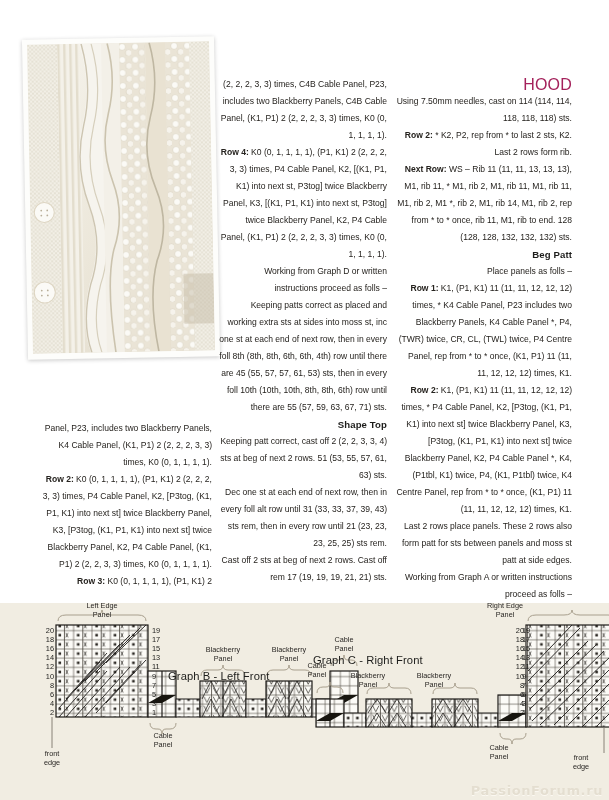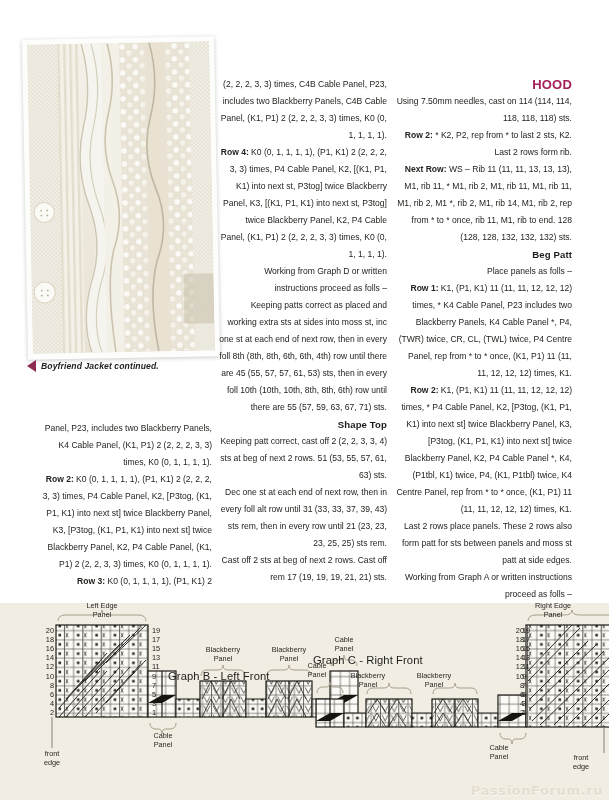--- a/index.html
+++ b/index.html
@@ -52,21 +52,21 @@
     color:#26231f;
     text-align:right;
     margin-top:36px;
   }
   #col1{left:38px;top:384px;width:174px;}
   #col2{left:219px;top:40px;width:168px;}
   #col3{left:396px;top:40px;width:176px;}
   .col p{margin:0;}
   .col .lead{font-weight:bold;}
   .head-red{
-    color:#a4215b;font-weight:bold;font-size:13px;
+    color:#a4215b;font-weight:normal;font-size:16px;
     letter-spacing:.2px;margin:0 0 1px 0;
   }
   .head-blk{
     color:#1d1d1b;font-weight:bold;font-size:9.6px;
     margin:9px 0 0 0;letter-spacing:.1px;
   }
 
   
   .band{
     position:absolute;left:0;top:603px;width:609px;height:197px;
@@ -149,24 +149,20 @@
         <circle cx="10" cy="246" r="0.9" fill="#b8ae98"></circle>
         <circle cx="16" cy="246" r="0.9" fill="#b8ae98"></circle>
         <circle cx="10" cy="251" r="0.9" fill="#b8ae98"></circle>
         <circle cx="16" cy="251" r="0.9" fill="#b8ae98"></circle>
         <rect x="152" y="232" width="30" height="50" fill="#c9c0ab" opacity="0.55"></rect>
         <rect width="182" height="309" fill="none"></rect>
       </svg>
     </div>
   </div>
 
-  <div class="caption-row">
-    <span class="tri"></span>
-    <span class="caption-txt">Boyfriend Jacket continued.</span>
-  </div>
 
   <div class="col" id="col1">
     <p>Panel, P23, includes two Blackberry Panels, K4 Cable Panel, (K1, P1) 2 (2, 2, 2, 3, 3) times, K0 (0, 1, 1, 1, 1).</p>
     <p><span class="lead">Row 2:</span><span> K0 (0, 1, 1, 1, 1), (P1, K1) 2 (2, 2, 2, 3, 3) times, P4 Cable Panel, K2, [P3tog, (K1, P1, K1) into next st] twice Blackberry Panel, K3, [P3tog, (K1, P1, K1) into next st] twice Blackberry Panel, K2, P4 Cable Panel, (K1, P1) 2 (2, 2, 3, 3) times, K0 (0, 1, 1, 1, 1).</span></p>
     <p><span class="lead">Row 3:</span><span> K0 (0, 1, 1, 1, 1), (P1, K1) 2</span></p>
   </div>
 
   <div class="col" id="col2">
     <p>(2, 2, 2, 3, 3) times, C4B Cable Panel, P23, includes two Blackberry Panels, C4B Cable Panel, (K1, P1) 2 (2, 2, 2, 3, 3) times, K0 (0, 1, 1, 1, 1).</p>
     <p><span class="lead">Row 4:</span><span> K0 (0, 1, 1, 1, 1), (P1, K1) 2 (2, 2, 2, 3, 3) times, P4 Cable Panel, K2, [(K1, P1, K1) into next st, P3tog] twice Blackberry Panel, K3, [(K1, P1, K1) into next st, P3tog] twice Blackberry Panel, K2, P4 Cable Panel, (K1, P1) 2 (2, 2, 2, 3, 3) times, K0 (0, 1, 1, 1, 1).</span></p>
@@ -372,21 +368,21 @@
     <div class="gtitle" id="titleB">Graph B - Left Front</div>
     <div class="gtitle" id="titleC">Graph C - Right Front</div>
 
     <div class="lbl" style="left:60px;top:-2px;width:84px;">Left Edge<br>Panel</div>
     <div class="lbl" style="left:24px;top:146px;width:56px;">front<br>edge</div>
     <div class="lbl" style="left:134px;top:128px;width:58px;">Cable<br>Panel</div>
     <div class="lbl" style="left:193px;top:42px;width:60px;">Blackberry<br>Panel</div>
     <div class="lbl" style="left:259px;top:42px;width:60px;">Blackberry<br>Panel</div>
     <div class="lbl" style="left:315px;top:32px;width:58px;">Cable<br>Panel</div>
 
-    <div class="lbl" style="left:508px;top:-2px;width:90px;">Right Edge<br>Panel</div>
+    <div class="lbl" style="left:460px;top:-2px;width:90px;">Right Edge<br>Panel</div>
     <div class="lbl" style="left:556px;top:150px;width:50px;">front<br>edge</div>
     <div class="lbl" style="left:288px;top:58px;width:58px;">Cable<br>Panel</div>
     <div class="lbl" style="left:338px;top:68px;width:60px;">Blackberry<br>Panel</div>
     <div class="lbl" style="left:404px;top:68px;width:60px;">Blackberry<br>Panel</div>
     <div class="lbl" style="left:470px;top:140px;width:58px;">Cable<br>Panel</div>
 
     <div id="rownumsB">
         <div class="rown" style="left: 40px; top: 23.5px; width: 14px;">20</div>
         <div class="rown" style="left: 40px; top: 32.7px; width: 14px;">18</div>
         <div class="rown" style="left: 40px; top: 41.9px; width: 14px;">16</div>

